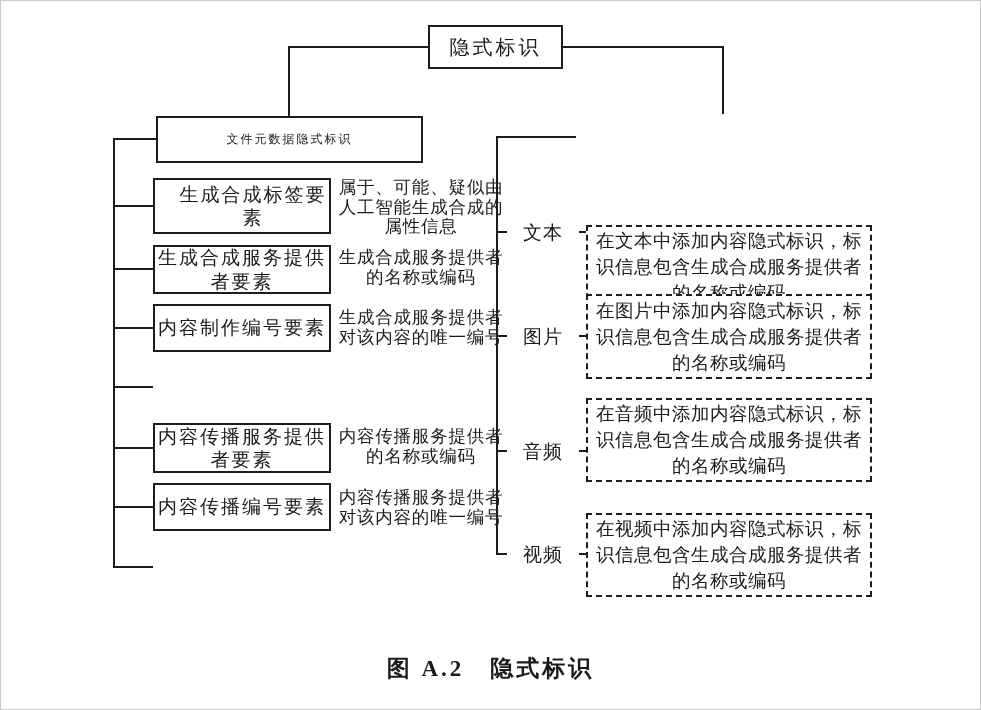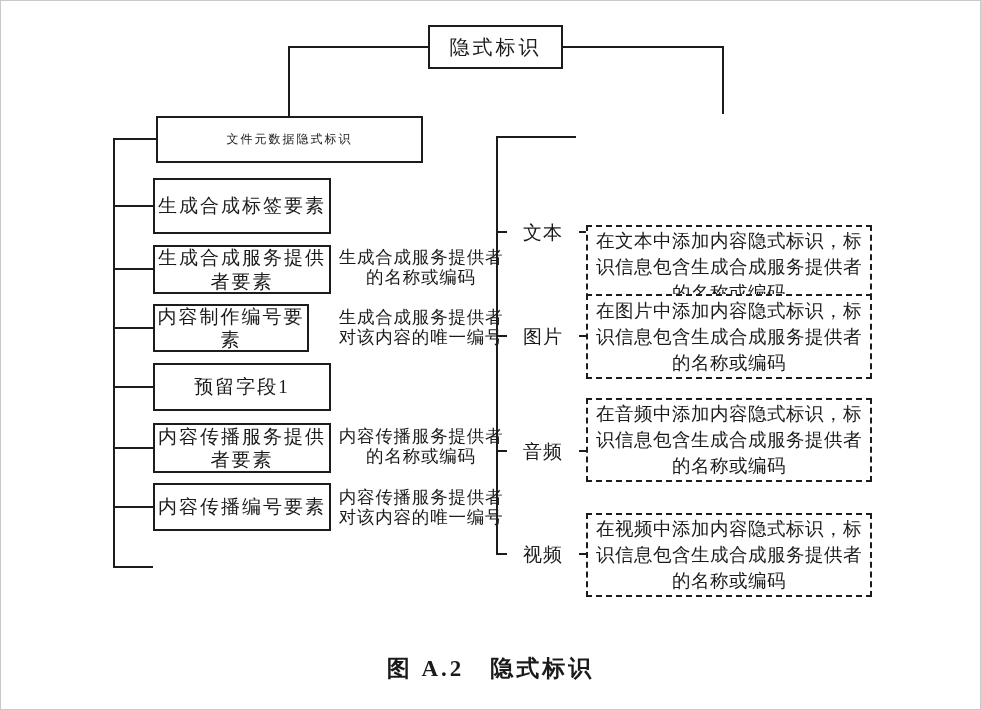--- a/index.html
+++ b/index.html
@@ -51,29 +51,31 @@
   <div class="hline" style="left:112px;top:137px;width:43px;"></div>
   <div class="vline" style="left:112px;top:137px;height:430px;"></div>
   <div class="hline" style="left:112px;top:204px;width:40px;"></div>
   <div class="hline" style="left:112px;top:267px;width:40px;"></div>
   <div class="hline" style="left:112px;top:326px;width:40px;"></div>
   <div class="hline" style="left:112px;top:385px;width:40px;"></div>
   <div class="hline" style="left:112px;top:446px;width:40px;"></div>
   <div class="hline" style="left:112px;top:505px;width:40px;"></div>
   <div class="hline" style="left:112px;top:565px;width:40px;"></div>
 
-  <div class="box elem-box" style="left:152px;top:177px;width:178px;height:56px;">生成合成标签要素</div>
+  <div class="box elem-box" style="left:152px;top:177px;width:178px;height:56px;padding-left:22px;">生成合成标签要素</div>
   <div class="box elem-box" style="left:152px;top:244px;width:178px;height:49px;">生成合成服务提供
 者要素</div>
-  <div class="box elem-box" style="left:152px;top:303px;width:156px;height:48px;">内容制作编号要素</div>
-  <div class="box elem-box" style="left:152px;top:362px;width:178px;height:48px;">预留字段1</div>
+  <div class="box elem-box" style="left:152px;top:303px;width:178px;height:48px;">内容制作编号要素</div>
   <div class="box elem-box" style="left:152px;top:422px;width:178px;height:50px;">内容传播服务提供
 者要素</div>
   <div class="box elem-box" style="left:152px;top:482px;width:178px;height:48px;">内容传播编号要素</div>
 
+  <div class="note" style="left:332px;top:177px;width:176px;">属于、可能、疑似由
+人工智能生成合成的
+属性信息</div>
   <div class="note" style="left:332px;top:247px;width:176px;">生成合成服务提供者
 的名称或编码</div>
   <div class="note" style="left:332px;top:307px;width:176px;">生成合成服务提供者
 对该内容的唯一编号</div>
   <div class="note" style="left:332px;top:426px;width:176px;">内容传播服务提供者
 的名称或编码</div>
   <div class="note" style="left:332px;top:487px;width:176px;">内容传播服务提供者
 对该内容的唯一编号</div>
 
 

